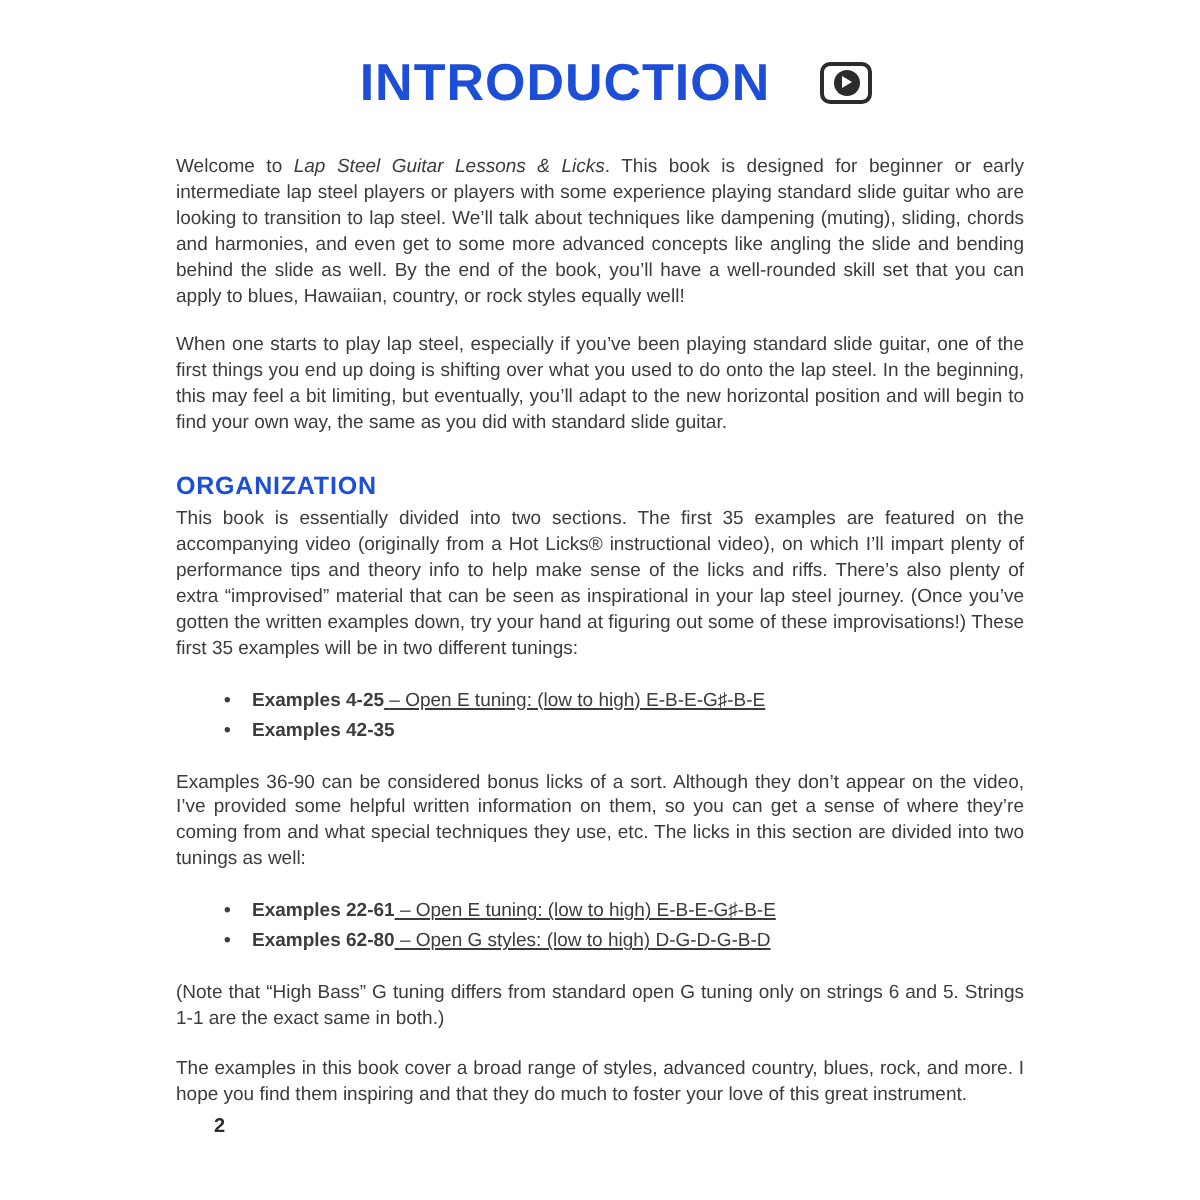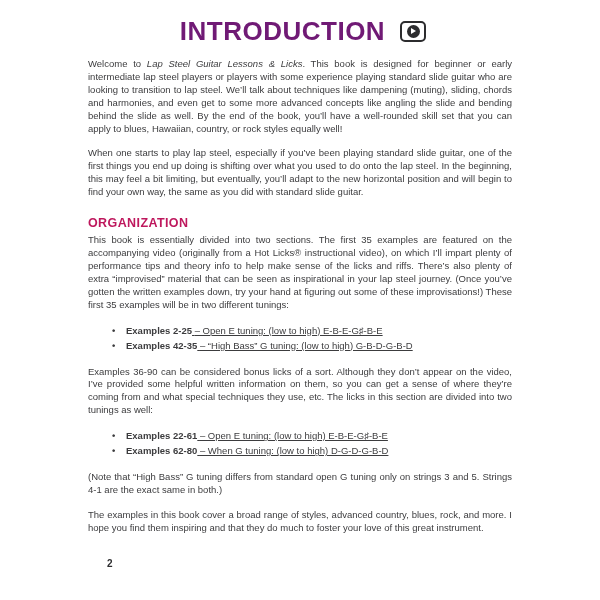--- a/index.html
+++ b/index.html
@@ -8,21 +8,21 @@
     font-family:"Liberation Sans",sans-serif;
     color:#3c3c3e;
     -webkit-font-smoothing:antialiased;
   }
   .page{position:relative;width:600px;height:600px;background:#fff;overflow:hidden;}
   .content{position:absolute;left:88px;top:12px;width:424px;}
 
   .title-row{display:flex;justify-content:center;align-items:center;gap:9px;margin:0 0 8px 0;}
   .page-title{
     font-size:26px;font-weight:bold;letter-spacing:0.5px;
-    color:#701a75;margin:6px;line-height:1;
+    color:#1d4ed8;margin:16px;line-height:1;
   }
   .video-icon{
     width:26px;height:21px;border:2.5px solid #2c2c2e;border-radius:5px;
     display:flex;align-items:center;justify-content:center;box-sizing:border-box;
     background:#fff;flex:0 0 auto;
   }
   .video-icon .disc{
     width:13px;height:13px;border-radius:50%;background:#2c2c2e;
     display:flex;align-items:center;justify-content:center;
   }
@@ -32,21 +32,21 @@
     border-left:5px solid #ffffff;
   }
 
   p.body{
     font-size:9.5px;line-height:12.9px;text-align:justify;
     margin:0 0 12px 0;
   }
   p.body.tight{margin-bottom:11px;}
   .section-heading{
     font-size:12.5px;font-weight:bold;letter-spacing:0.4px;
-    color:#be185d;margin:17px 0 4px 0;
+    color:#1d4ed8;margin:17px 0 4px 0;
   }
   .bullet-list{margin:2px 0 13px 0;}
   .bullet-row{display:flex;font-size:9.5px;line-height:15px;}
   .bullet-marker{width:14px;margin-left:24px;font-weight:bold;flex:0 0 auto;}
   .bullet-label{font-weight:bold;white-space:pre;}
   .bullet-text{white-space:pre-wrap;text-decoration:underline;}
   .note-para{margin-top:2px;}
   .final-para{margin-top:6px;}
   .page-number{
     position:absolute;left:107px;top:558px;
@@ -73,45 +73,44 @@
 
     <p class="body">When one starts to play lap steel, especially if you’ve been playing standard slide guitar, one of the first things you end up doing is shifting over what you used to do onto the lap steel. In the beginning, this may feel a bit limiting, but eventually, you’ll adapt to the new horizontal position and will begin to find your own way, the same as you did with standard slide guitar.</p>
 
     <h2 class="section-heading">ORGANIZATION</h2>
 
     <p class="body tight">This book is essentially divided into two sections. The first 35 examples are featured on the accompanying video (originally from a Hot Licks® instructional video), on which I’ll impart plenty of performance tips and theory info to help make sense of the licks and riffs. There’s also plenty of extra “improvised” material that can be seen as inspirational in your lap steel journey. (Once you’ve gotten the written examples down, try your hand at figuring out some of these improvisations!) These first 35 examples will be in two different tunings:</p>
 
     <div class="bullet-list">
       <div class="bullet-row">
         <span class="bullet-marker">•</span>
-        <span class="bullet-label">Examples 2-25</span>
+        <span class="bullet-label">Examples 4-25</span>
           <span class="bullet-text"> – Open E tuning: (low to high) E-B-E-G♯-B-E</span>
       </div>
       <div class="bullet-row">
         <span class="bullet-marker">•</span>
         <span class="bullet-label">Examples 42-35</span>
-          <span class="bullet-text"> – “High Bass” G tuning: (low to high) G-B-D-G-B-D</span>
       </div>
     </div>
 
     <p class="body tight">Examples 36-90 can be considered bonus licks of a sort. Although they don’t appear on the video, I’ve provided some helpful written information on them, so you can get a sense of where they’re coming from and what special techniques they use, etc. The licks in this section are divided into two tunings as well:</p>
 
     <div class="bullet-list">
       <div class="bullet-row">
         <span class="bullet-marker">•</span>
         <span class="bullet-label">Examples 22-61</span>
           <span class="bullet-text"> – Open E tuning: (low to high) E-B-E-G♯-B-E</span>
       </div>
       <div class="bullet-row">
         <span class="bullet-marker">•</span>
         <span class="bullet-label">Examples 62-80</span>
-          <span class="bullet-text"> – When G tuning: (low to high) D-G-D-G-B-D</span>
+          <span class="bullet-text"> – Open G styles: (low to high) D-G-D-G-B-D</span>
       </div>
     </div>
 
-    <p class="body note-para">(Note that “High Bass” G tuning differs from standard open G tuning only on strings 3 and 5. Strings 4-1 are the exact same in both.)</p>
+    <p class="body note-para">(Note that “High Bass” G tuning differs from standard open G tuning only on strings 6 and 5. Strings 1-1 are the exact same in both.)</p>
 
     <p class="body final-para">The examples in this book cover a broad range of styles, advanced country, blues, rock, and more. I hope you find them inspiring and that they do much to foster your love of this great instrument.</p>
 
   </div>
 
   <div class="page-number">2</div>
 </div>
 
 </body></html>

